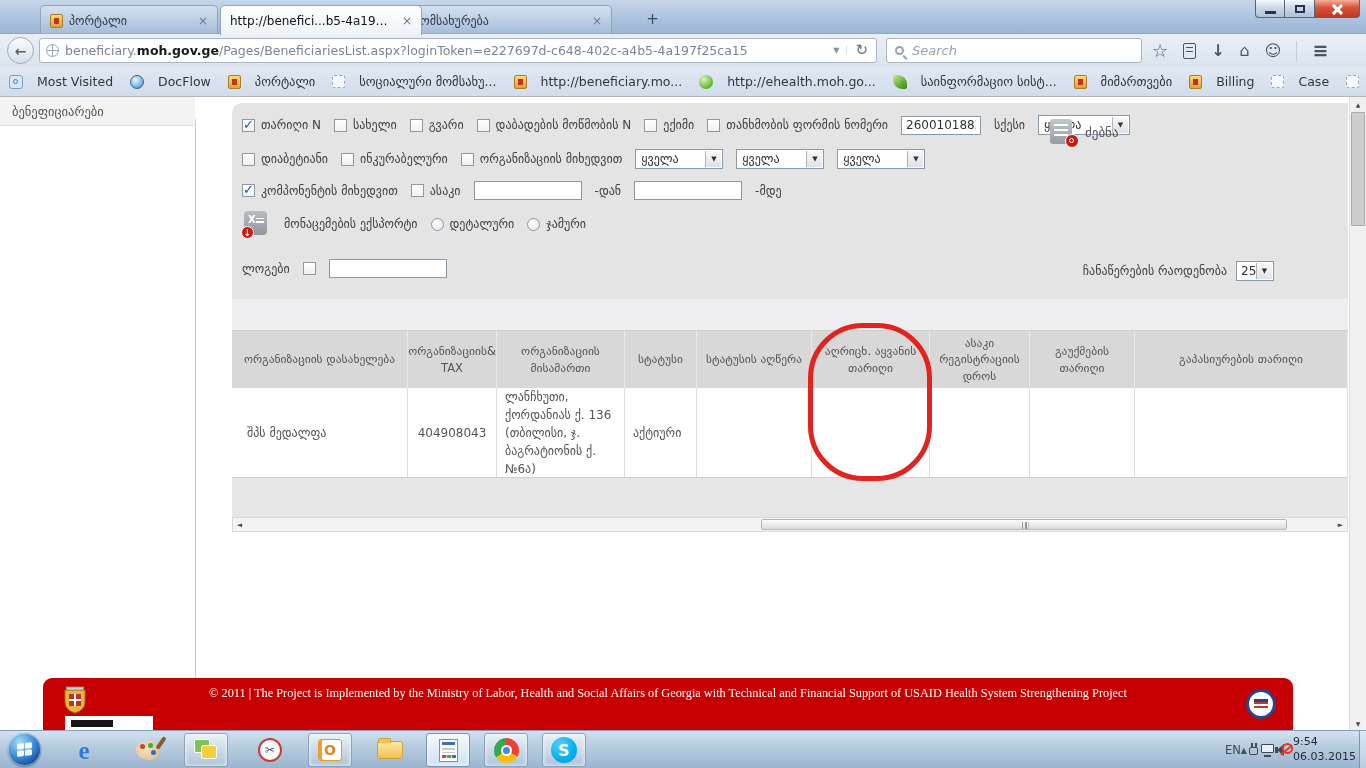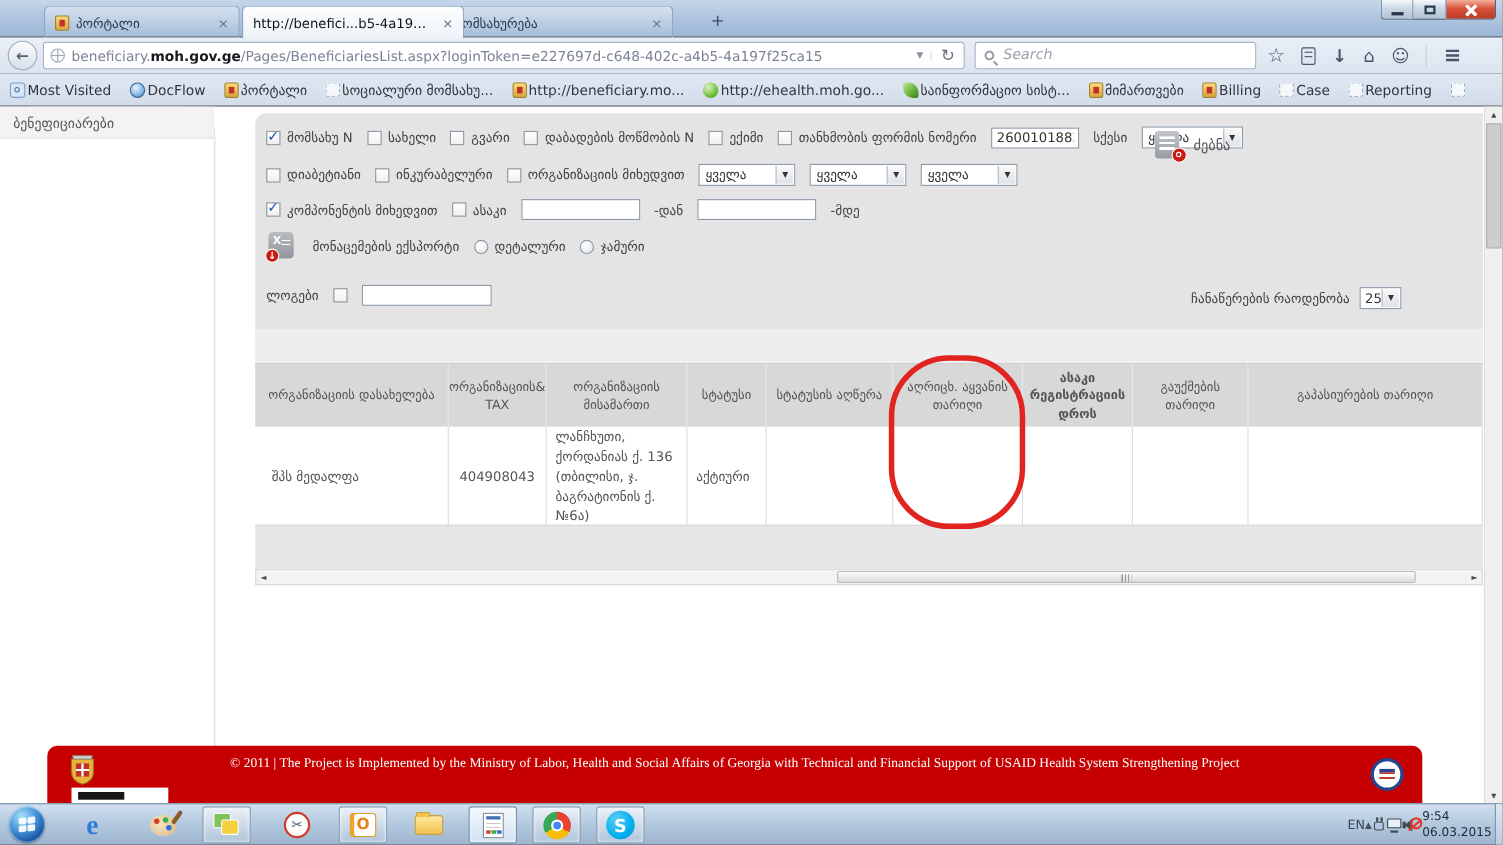--- a/index.html
+++ b/index.html
@@ -1,17 +1,17 @@
 <!DOCTYPE html>
 <html><head>
 <meta charset="utf-8">
 <style>
   * { margin:0; padding:0; box-sizing:border-box; }
   body { font-family:"DejaVu Sans", sans-serif; }
-  .screen { position:relative; width:1366px; height:768px; background:#000000; overflow:hidden; font-family:"DejaVu Sans", sans-serif; }
+  .screen { position:relative; width:1366px; height:768px; background:#4d7c0f; overflow:hidden; font-family:"DejaVu Sans", sans-serif; }
 
   
   .tabbar { position:absolute; left:0; top:0; width:1366px; height:34px;
     background:linear-gradient(#c6d6ea,#a6bedb 70%,#9db6d4); border-bottom:1px solid #8ea6c0; }
   .tab { position:absolute; top:5px; height:30px; border-radius:5px 5px 0 0; display:flex; align-items:center;
     padding:0 9px; font-size:12px; color:#2e3d50; }
   .tab.inactive { background:linear-gradient(rgba(255,255,255,.35),rgba(255,255,255,.08)); border:1px solid #8ea6c0; border-bottom:none; }
   .tab.active { background:linear-gradient(#fdfeff,#eef2f7); border:1px solid #8ea6c0; border-bottom:none; color:#101418; z-index:2; }
   .t1 { left:40px; width:178px; }
   .t2 { left:220px; width:202px; }
@@ -64,21 +64,21 @@
   .ni.clip i { position:absolute; left:2px; top:3px; right:2px; height:1.5px; background:#47546a; box-shadow:0 4px 0 #47546a; }
   .ni.dl { font-weight:bold; }
   .ni.menu { font-size:19px; font-weight:bold; }
   .nav-sep { width:1px; height:20px; background:#c3ccd8; }
 
   
   .bmbar { position:absolute; left:0; top:67px; width:1366px; height:30px;
     background:linear-gradient(#e0e8f2,#d2dcea); border-bottom:1px solid #b5b5b5;
     display:flex; align-items:center; padding:0 9px; gap:17px; font-size:12.5px; color:#31363c;
     white-space:nowrap; overflow:hidden; }
-  .bm { display:flex; align-items:center; gap:2px; flex:0 0 auto; }
+  .bm { display:flex; align-items:center; gap:14px; flex:0 0 auto; }
   .bi { width:14px; height:14px; flex:0 0 auto; }
   .bi-mostvisited { background:#d9e7f6; border:1px solid #7aa0c8; border-radius:3px; position:relative; }
   .bi-mostvisited i { position:absolute; left:3px; top:3px; width:5px; height:5px; border:1.5px solid #4a79ab; border-radius:50%; }
   .bi-docflow { border-radius:50%; background:radial-gradient(circle at 38% 32%,#ecf5fc,#7fb3e0 62%,#2e6da8); border:1px solid #35689c; }
   .bi-coat { width:13px; background:linear-gradient(#ffd973,#d8a53b); border:1px solid #a77f22; border-radius:2px; position:relative; }
   .bi-coat i { position:absolute; left:3px; top:3px; right:3px; bottom:3px; background:#c03127; }
   .bi-dashed { width:13px; height:13px; border:1px dashed #9aa6b4; border-radius:2px; background:#f5f8fb; }
   .bi-green { border-radius:50%; background:radial-gradient(circle at 35% 30%,#d9f2c4,#6fbf3a 62%,#3f8f1e); }
   .bi-leaf { background:linear-gradient(135deg,#c4e79e 0%,#64b034 60%,#3d7d1d); border-radius:2px 9px 2px 9px; }
 
@@ -132,21 +132,21 @@
   
   .thead { position:absolute; left:232px; top:233px; width:1116px; height:58px; background:#d8d8d8;
     display:flex; border-top:1px solid #cfcfcf; }
   .trow { position:absolute; left:232px; top:291px; width:1116px; height:90px; background:#fff;
     display:flex; border-bottom:1px solid #cfcfcf; }
   .tc { display:flex; align-items:center; }
   .th { justify-content:center; text-align:center; font-size:11.5px; color:#555; padding:4px 8px;
     border-right:1px solid #e8e8e8; line-height:1.45; }
   .td { font-size:12px; color:#555; border-right:1px solid #dcdcdc; padding:4px 8px; line-height:1.5; }
   .c0{width:176px;} .c1{width:89px;} .c2{width:128px;} .c3{width:72px;} .c4{width:115px;}
-  .c5{width:118px;} .c6{width:100px;font-weight:bold;} .c7{width:105px;} .c8{flex:1;}
+  .c5{width:118px;} .c6{width:100px;} .c7{width:105px;} .c8{flex:1;}
   .td.c0 { padding-left:15px; }
   .td.c1 { justify-content:center; }
   .td.c2 { text-align:left; }
   .annotation { position:absolute; left:808px; top:226px; width:124px; height:158px;
     border:5px solid #e22420; border-radius:55px; z-index:5; }
 
   
   .hscroll { position:absolute; left:232px; top:420px; width:1116px; height:15px; background:#f3f3f3;
     border:1px solid #d8d8d8; }
   .hs-arrow { position:absolute; top:0; width:13px; height:13px; display:flex; align-items:center; justify-content:center;
@@ -372,21 +372,21 @@
 
   <div class="page">
     <div class="sidebar">
       <div class="sidebar-item">ბენეფიციარები</div>
     </div>
 
     <div class="filterbg">
       <div class="frow fr1">
         <span class="fitem">
             <span class="cb checked"></span>
-            <span>მომსახუ N</span>
+            <span>თარიღი N</span>
           </span>
         <span class="fitem">
             <span class="cb"></span>
             <span>სახელი</span>
           </span>
         <span class="fitem">
             <span class="cb"></span>
             <span>გვარი</span>
           </span>
         <span class="fitem">

